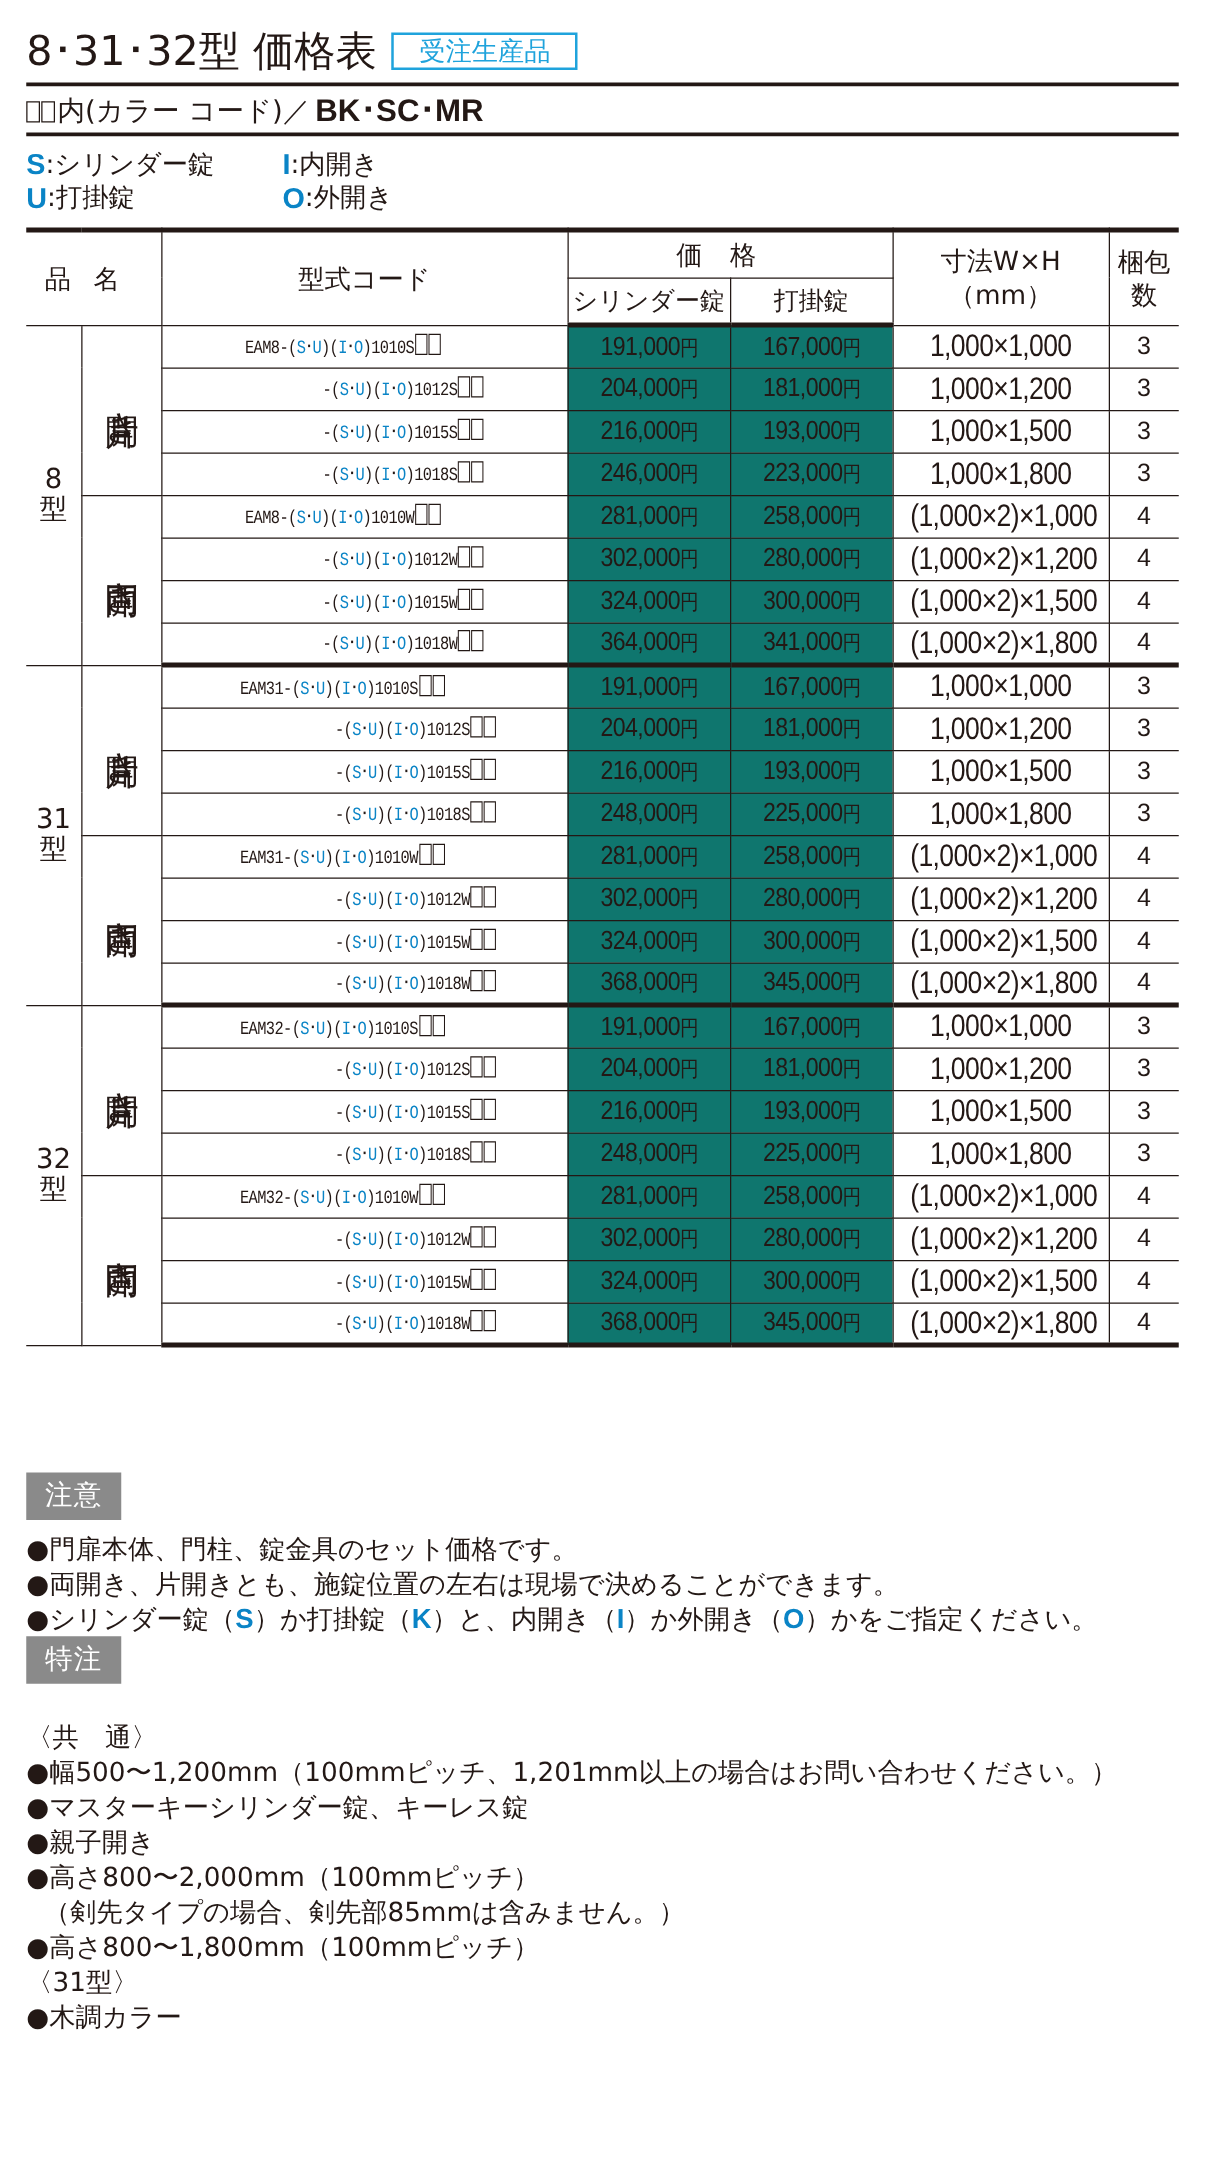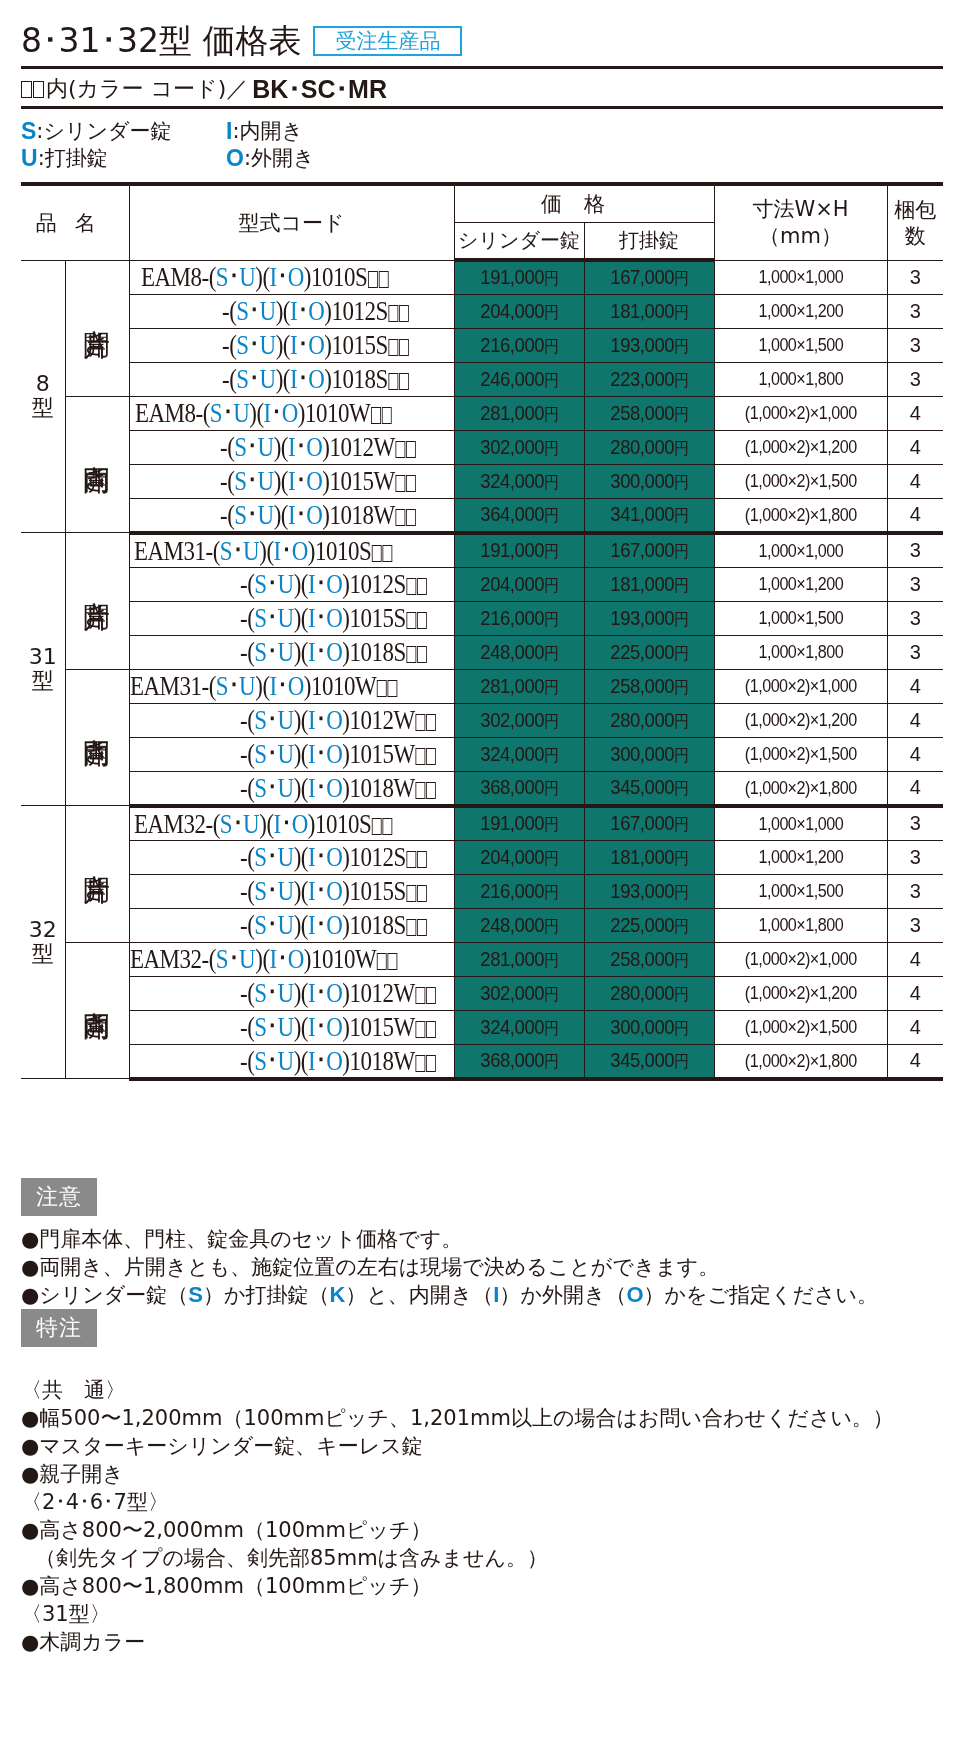--- a/index.html
+++ b/index.html
@@ -31,28 +31,28 @@
   table.price .rgt { border-right: none; }
   th { font-size: 21px; }
   th.h-name { letter-spacing: 18px; padding-left: 18px; }
   th.h-price-top { height: 38px; letter-spacing: 22px; padding-left: 22px; }
   th.h-price-sub { height: 38px; font-size: 20px; }
   th.h-size { line-height: 27px; }
   th.h-pack { line-height: 26px; }
   .vtext { writing-mode: vertical-rl; text-orientation: upright; font-size: 27px; letter-spacing: 0px; line-height: 1; display: inline-block; }
   td.model { font-size: 22px; line-height: 24px; }
   td.model .m-num { display: block; }
-  td.row-code { height: 34px; text-align: left; padding-left: 9px; font-family: Liberation Serif, serif; font-weight: bold; font-size: 28px; letter-spacing: -0.6px; white-space: nowrap; transform-origin: left center; }
+  td.row-code { height: 34px; text-align: left; padding-left: 9px; font-family: Liberation Mono, monospace; font-weight: bold; font-size: 15px; letter-spacing: -0.6px; white-space: nowrap; transform-origin: left center; }
   td.row-code .code-inner { display: inline-block; transform: scaleX(0.82); transform-origin: left center; }
   .blue { color: #0a84c6; }
   .csq { display: inline-block; width: 12px; height: 17px; border: 1.4px solid #231815; vertical-align: -2px; margin-left: 1px; background: #fff; }
   td.pcell { background: #0f766e; font-family: "Liberation Sans", sans-serif; font-weight: bold; font-size: 21px; letter-spacing: -0.5px; }
   td.pcell .pin { display: inline-block; transform: scaleX(0.88); }
   td.pcell .yen { font-weight: normal; font-size: 17px; }
-  td.size { font-family: "Liberation Sans", sans-serif; font-size: 19px; letter-spacing: -0.6px; margin-top: 35px; }
+  td.size { font-family: "Liberation Sans", sans-serif; font-size: 25px; letter-spacing: -0.6px; margin-top: 35px; }
   td.size .sin { display: inline-block; transform: scaleX(0.85); }
   td.pack { font-family: "Liberation Sans", sans-serif; font-size: 20px; }
 
   .sec-badge { position: absolute; left: 21px; width: 76px; height: 38px; background: #8a8a8a; color: #ffffff; font-size: 22px; line-height: 38px; text-align: center; letter-spacing: 1px; }
   .notes { position: absolute; left: 21px; font-size: 21px; line-height: 28px; white-space: nowrap; }
   .notes .bullet::before { content: "●"; }
   .notes .k { color: #0a84c6; font-family: "Liberation Sans", sans-serif; font-weight: bold; font-size: 22px; }
   .notes .indent { padding-left: 14px; }
 </style>
 </head>
@@ -315,19 +315,18 @@
   <div class="bullet">両開き、片開きとも、施錠位置の左右は現場で決めることができます。</div>
   <div class="bullet"><span>シリンダー錠（</span><span class="k">S</span><span>）か打掛錠（</span><span class="k">K</span><span>）と、内開き（</span><span class="k">I</span><span>）か外開き（</span><span class="k">O</span><span>）かをご指定ください。</span></div>
 </div>
 
 <div class="sec-badge" style="top:1262px;margin-top:47px;">特注</div>
 <div class="notes" id="special-notes" style="top:1376px;">
     <div class="">〈共　通〉</div>
     <div class="bullet">幅500〜1,200mm（100mmピッチ、1,201mm以上の場合はお問い合わせください。）</div>
     <div class="bullet">マスターキーシリンダー錠、キーレス錠</div>
     <div class="bullet">親子開き</div>
-    <div class="">〈2･4･6･7型〉</div>
     <div class="bullet">高さ800〜2,000mm（100mmピッチ）</div>
     <div class="indent">（剣先タイプの場合、剣先部85mmは含みません。）</div>
     <div class="bullet">高さ800〜1,800mm（100mmピッチ）</div>
     <div class="">〈31型〉</div>
     <div class="bullet">木調カラー</div>
   </div>
 
 </body></html>

